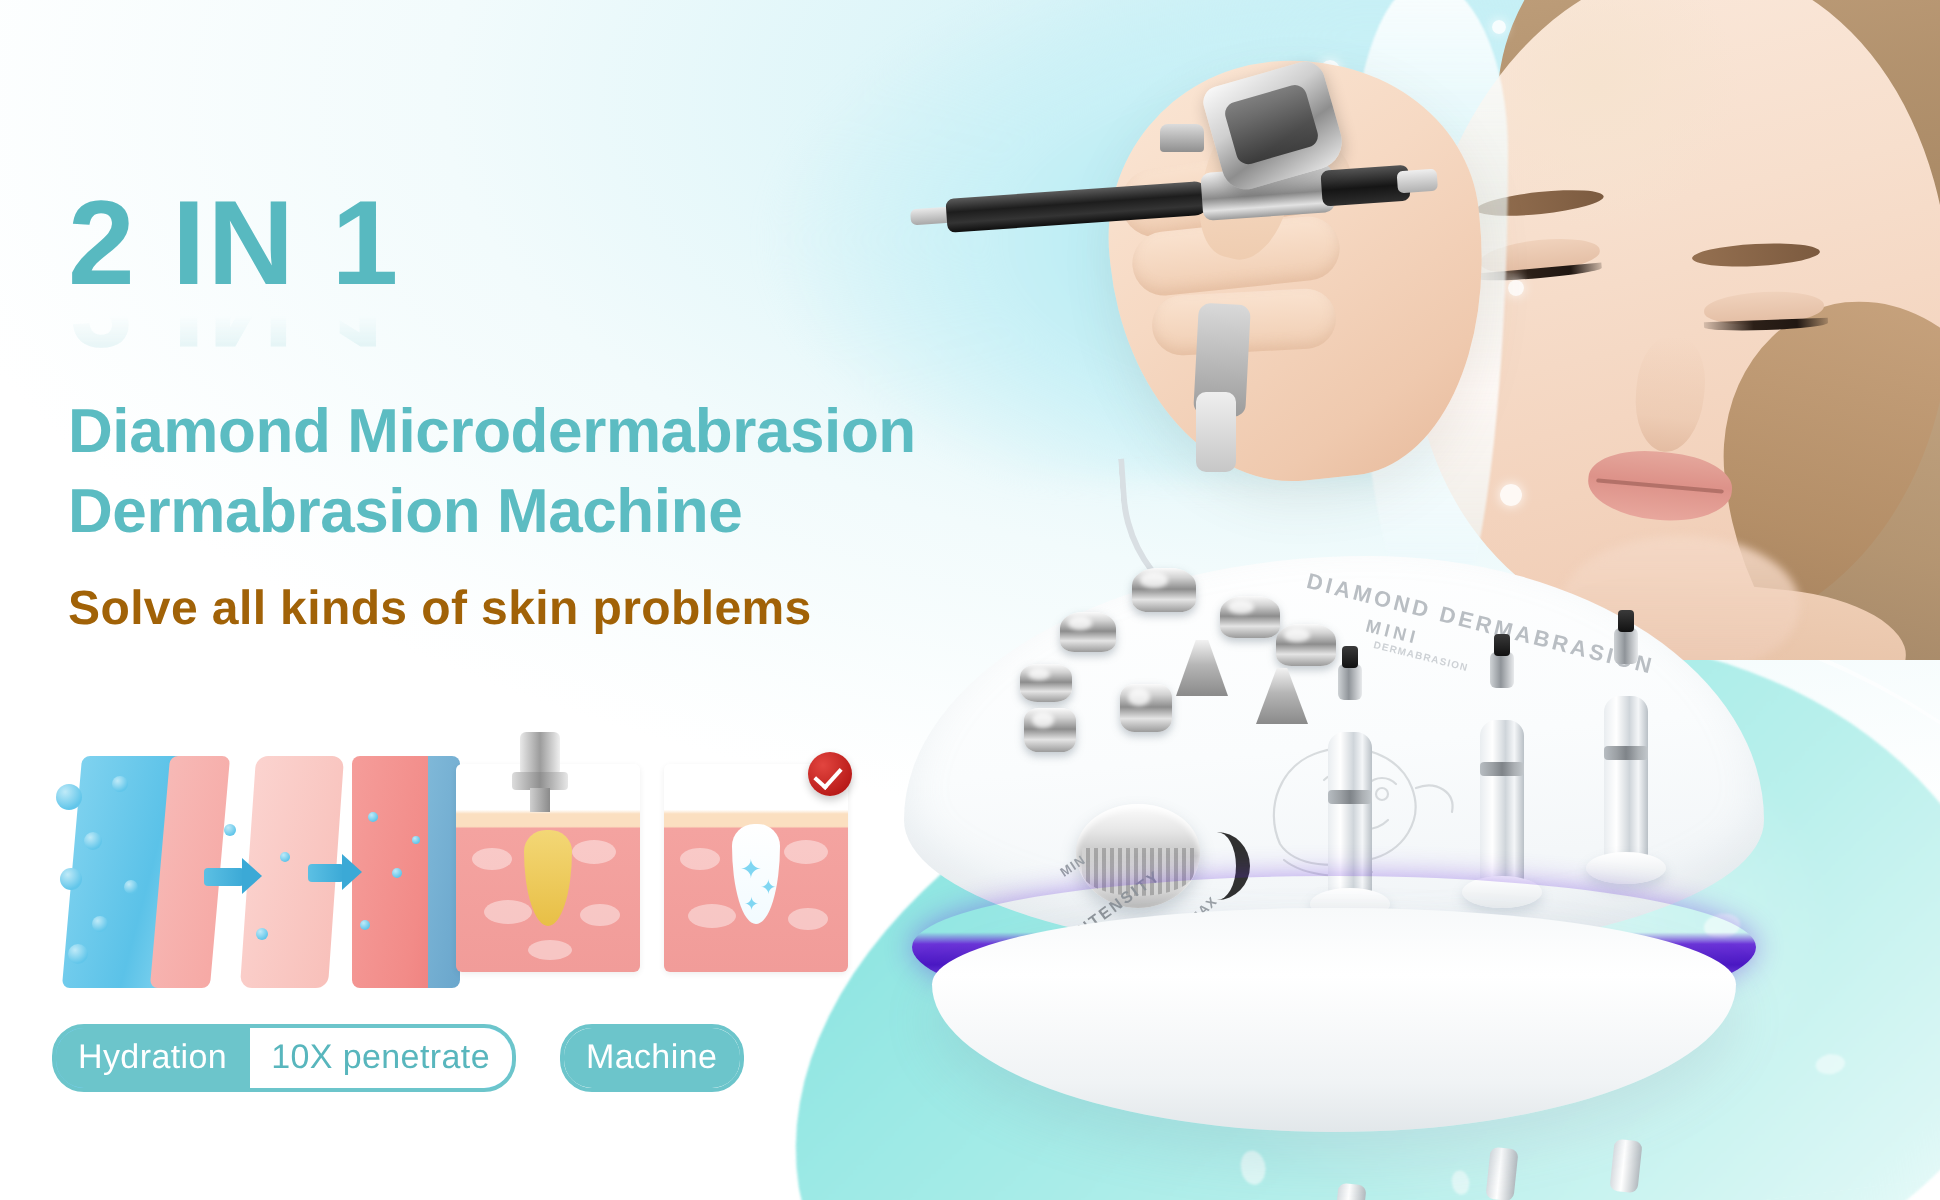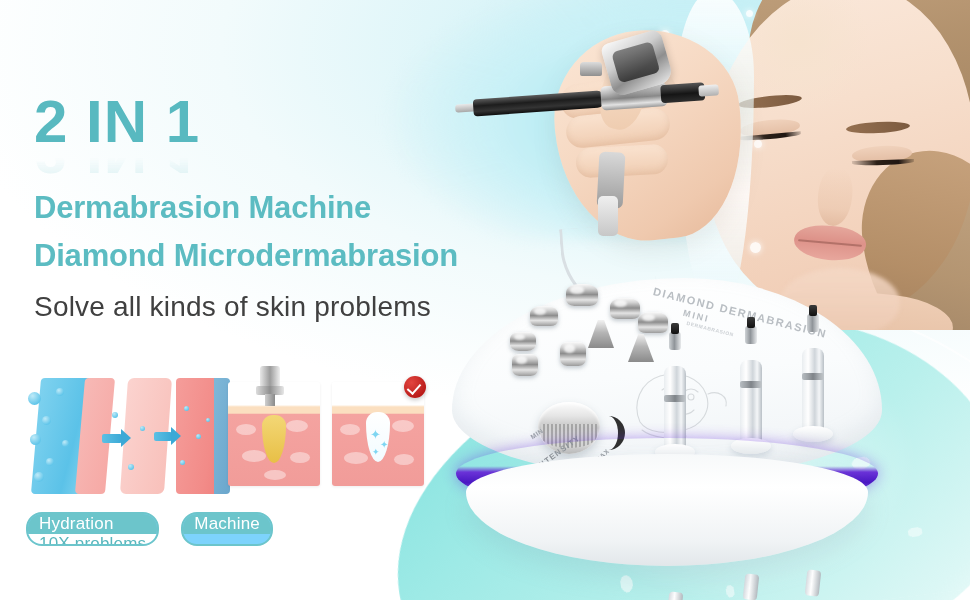--- a/index.html
+++ b/index.html
@@ -251,21 +251,21 @@
     color:#58b9c0;transform:scaleY(-1);
     -webkit-mask-image:linear-gradient(to top,rgba(0,0,0,0) 18%,rgba(0,0,0,.34) 100%);
     mask-image:linear-gradient(to top,rgba(0,0,0,0) 18%,rgba(0,0,0,.34) 100%);
     opacity:.55;height:30px;overflow:hidden;position:relative;top:-6px;
   }
   .hl-main{
     font-size:31px;font-weight:700;color:#5cbcc2;line-height:1.28;margin:8px 0 0 0;
     letter-spacing:-.2px;
   }
   .hl-sub{
-    font-size:28px;color:#404040;font-weight:400;margin:16px 0 0 0;letter-spacing:.2px;
+    font-size:24px;color:#a16207;font-weight:700;margin:16px 0 0 0;letter-spacing:.2px;
   }
 
   
   .feat{position:absolute;}
   .feat-hydr{left:28px;top:372px;width:196px;height:128px;}
   .feat-carv{left:228px;top:372px;width:200px;height:128px;}
 
   .hy-panel{position:absolute;top:6px;height:116px;}
   .hy-blue{left:8px;width:62px;
     background:linear-gradient(100deg,#7fd2ef 0%,#5bc2e8 60%,#8fd9f1 100%);
@@ -305,21 +305,21 @@
     background:radial-gradient(circle at 34% 30%,#e2453f,#b81a18 75%);
     box-shadow:0 2px 4px rgba(0,0,0,.22);
   }
   .check:after{content:"";position:absolute;left:6px;top:5px;width:6px;height:11px;
     border:solid #fff;border-width:0 2.6px 2.6px 0;transform:rotate(42deg);}
 
   
   .badges{position:absolute;left:26px;top:512px;display:flex;gap:22px;align-items:center;}
   .badge{
     display:inline-flex;align-items:stretch;height:30px;
-    border:2px solid #6cc5cb;border-radius:16px;overflow:hidden;background:#7dd3fc;flex-direction:column;
+    border:2px solid #6cc5cb;border-radius:16px;overflow:hidden;background:#7dd3fc;
   }
   .badge .seg-a{
     display:flex;align-items:center;padding:0 11px;background:#6cc5cb;color:#ffffff;
     font-size:17px;font-weight:400;letter-spacing:.2px;
   }
   .badge .seg-b{
     display:flex;align-items:center;padding:0 11px;background:#ffffff;color:#58b6bd;
     font-size:17px;font-weight:400;letter-spacing:.2px;
   }
 </style>
@@ -447,22 +447,22 @@
         <div class="holder"></div>
     </div>
 
     <div class="dev-led"></div>
     <div class="dev-base"></div>
   </div>
 
   <div class="copy">
     <h1 class="hl-2in1">2 IN 1</h1>
     <div class="hl-reflect">2 IN 1</div>
+    <h2 class="hl-main">Diamond Microdermabrasion</h2>
     <h2 class="hl-main" style="margin-top:0">Dermabrasion Machine</h2>
-    <h2 class="hl-main">Diamond Microdermabrasion</h2>
     <p class="hl-sub">Solve all kinds of skin problems</p>
   </div>
 
   <div class="feat feat-hydr">
     <div class="hy-panel hy-blue"></div>
     <div class="hy-panel hy-pinkstrip"></div>
     <div class="hy-panel hy-mid"></div>
     <div class="hy-panel hy-right"></div>
     <div class="hy-panel hy-rightblue"></div>
     <div class="drop" style="left:0px;top:20px;width:13px;height:13px"></div>
@@ -508,20 +508,20 @@
       <span class="spark" style="left:38px;top:46px">✦</span>
       <span class="spark" style="left:48px;top:58px;font-size:10px">✦</span>
       <span class="spark" style="left:40px;top:66px;font-size:9px">✦</span>
     </div>
     <div class="check"></div>
   </div>
 
   <div class="badges">
     <div class="badge">
       <span class="seg-a">Hydration</span>
-      <span class="seg-b">10X problems</span>
+      <span class="seg-b">10X penetrate</span>
     </div>
     <div class="badge">
       <span class="seg-a">Machine</span>
     </div>
   </div>
 
 </div>
 
 </body></html>

